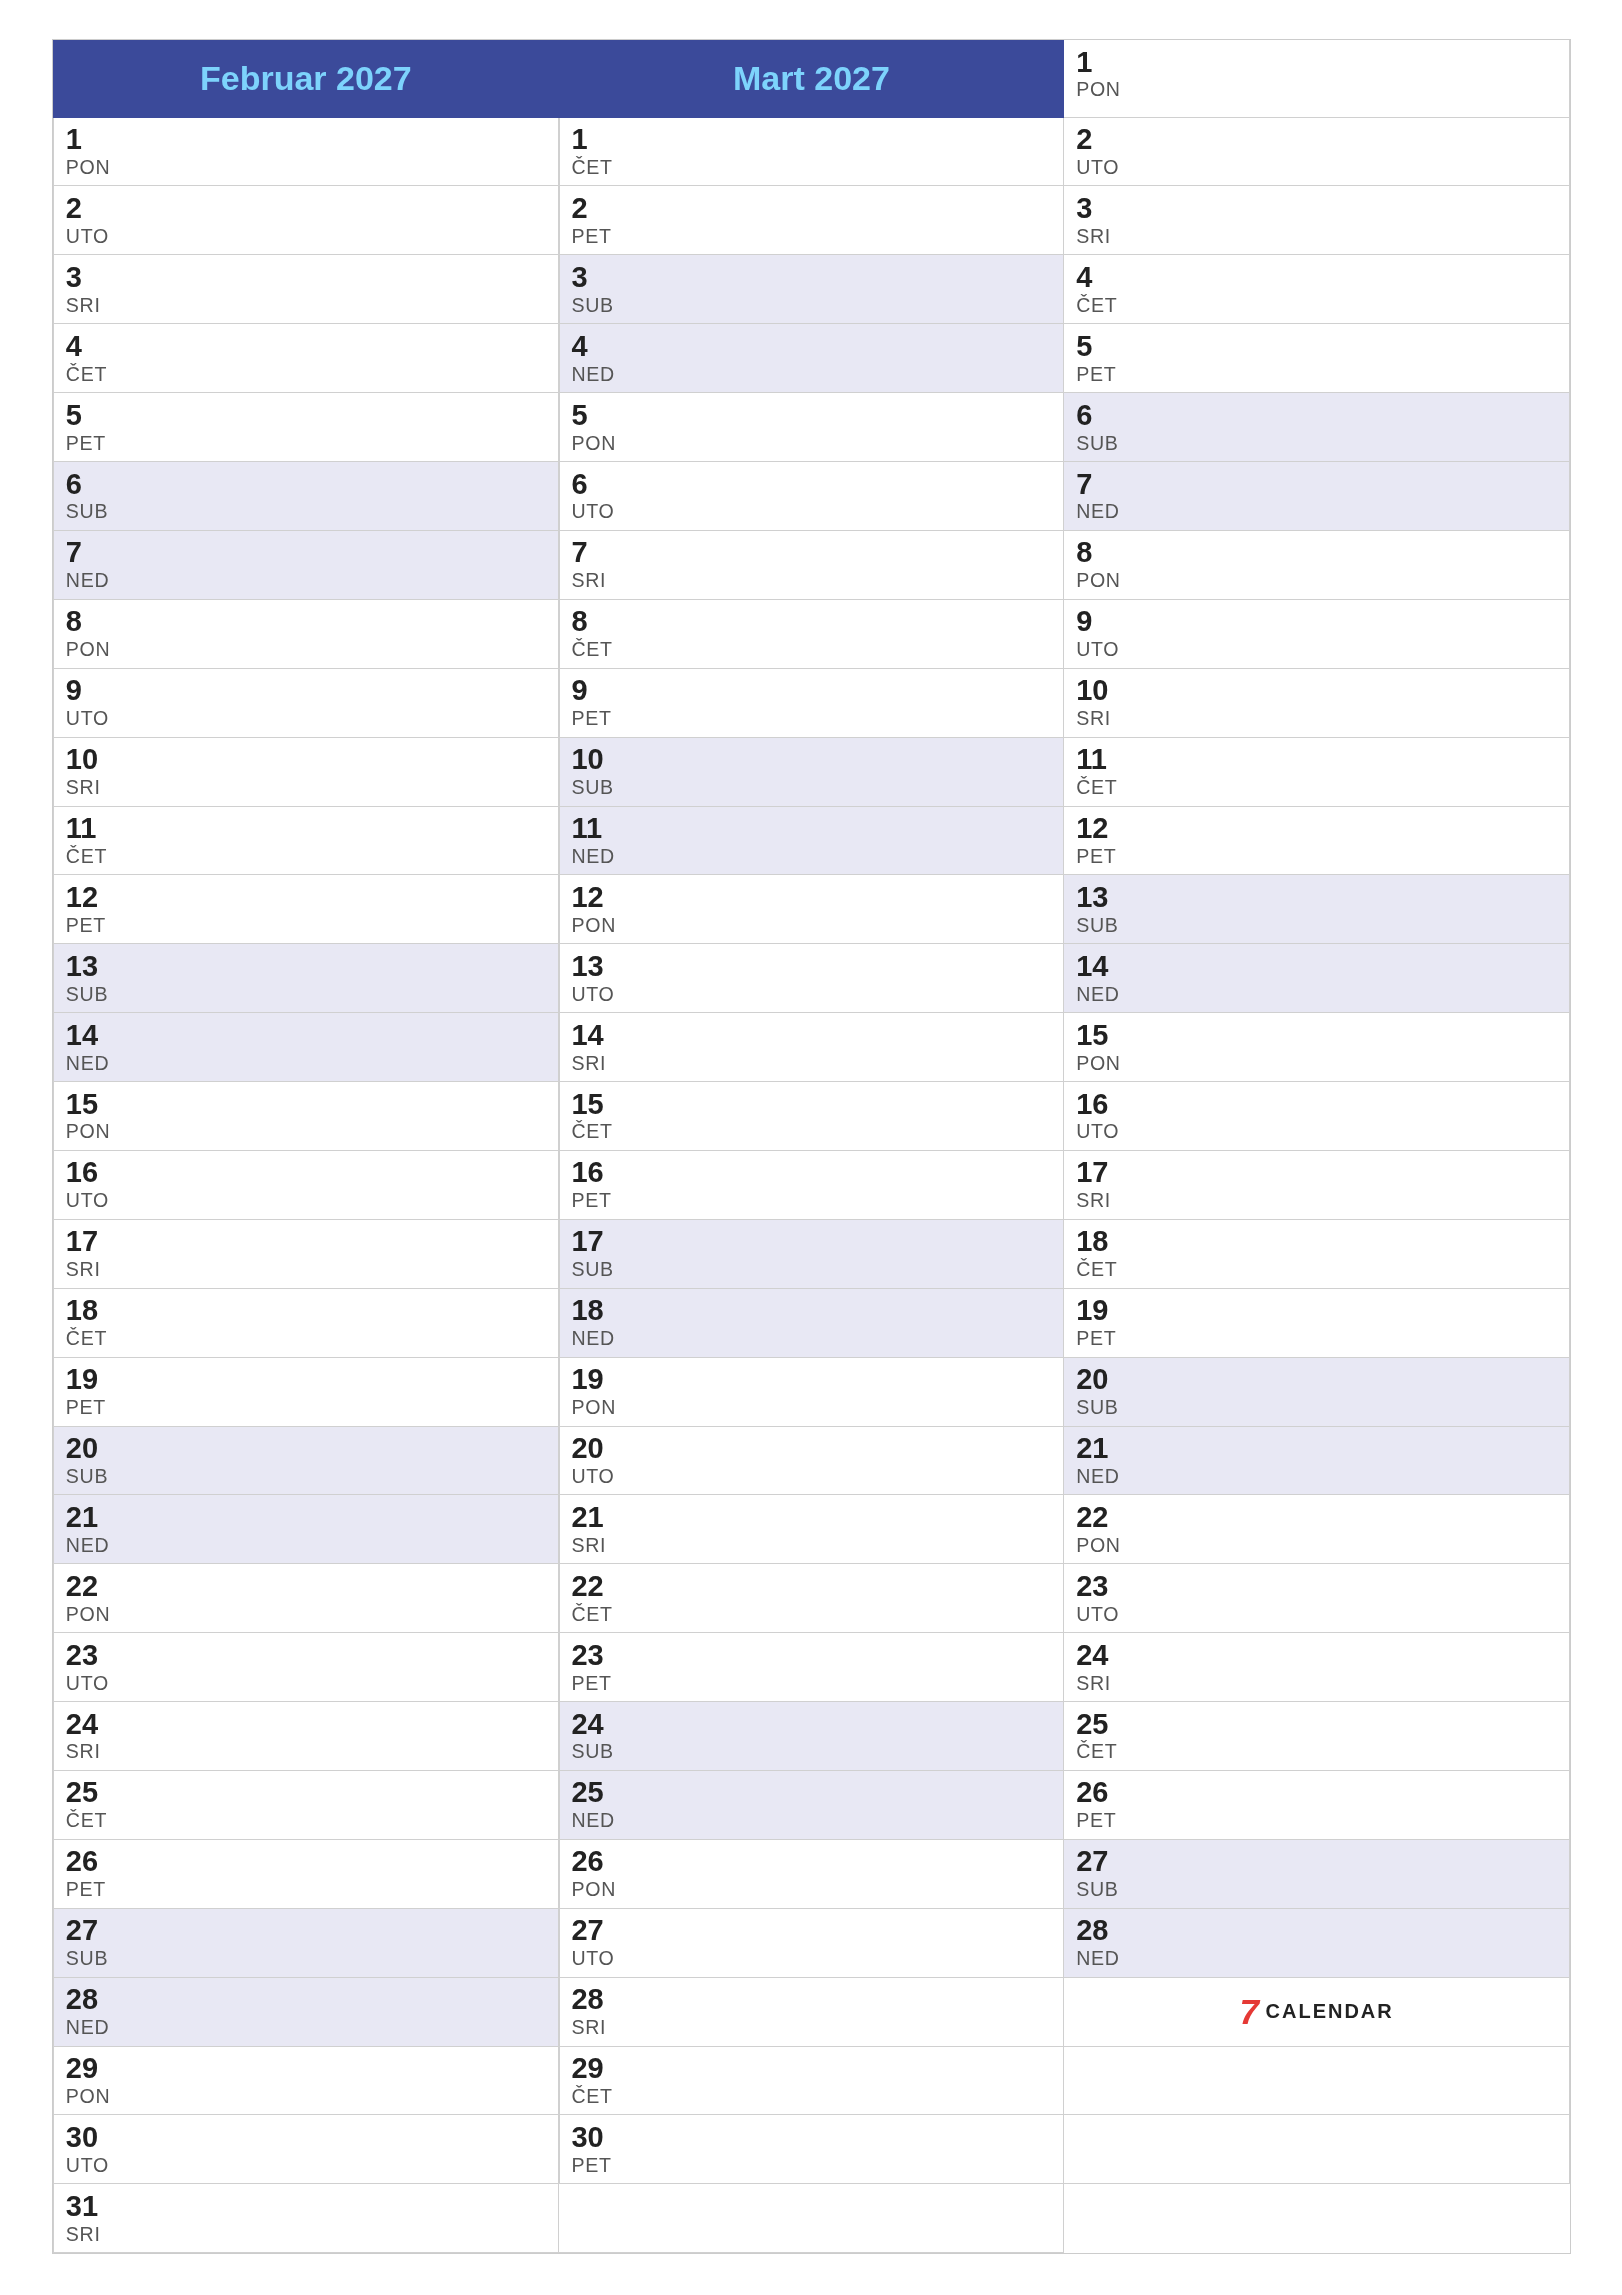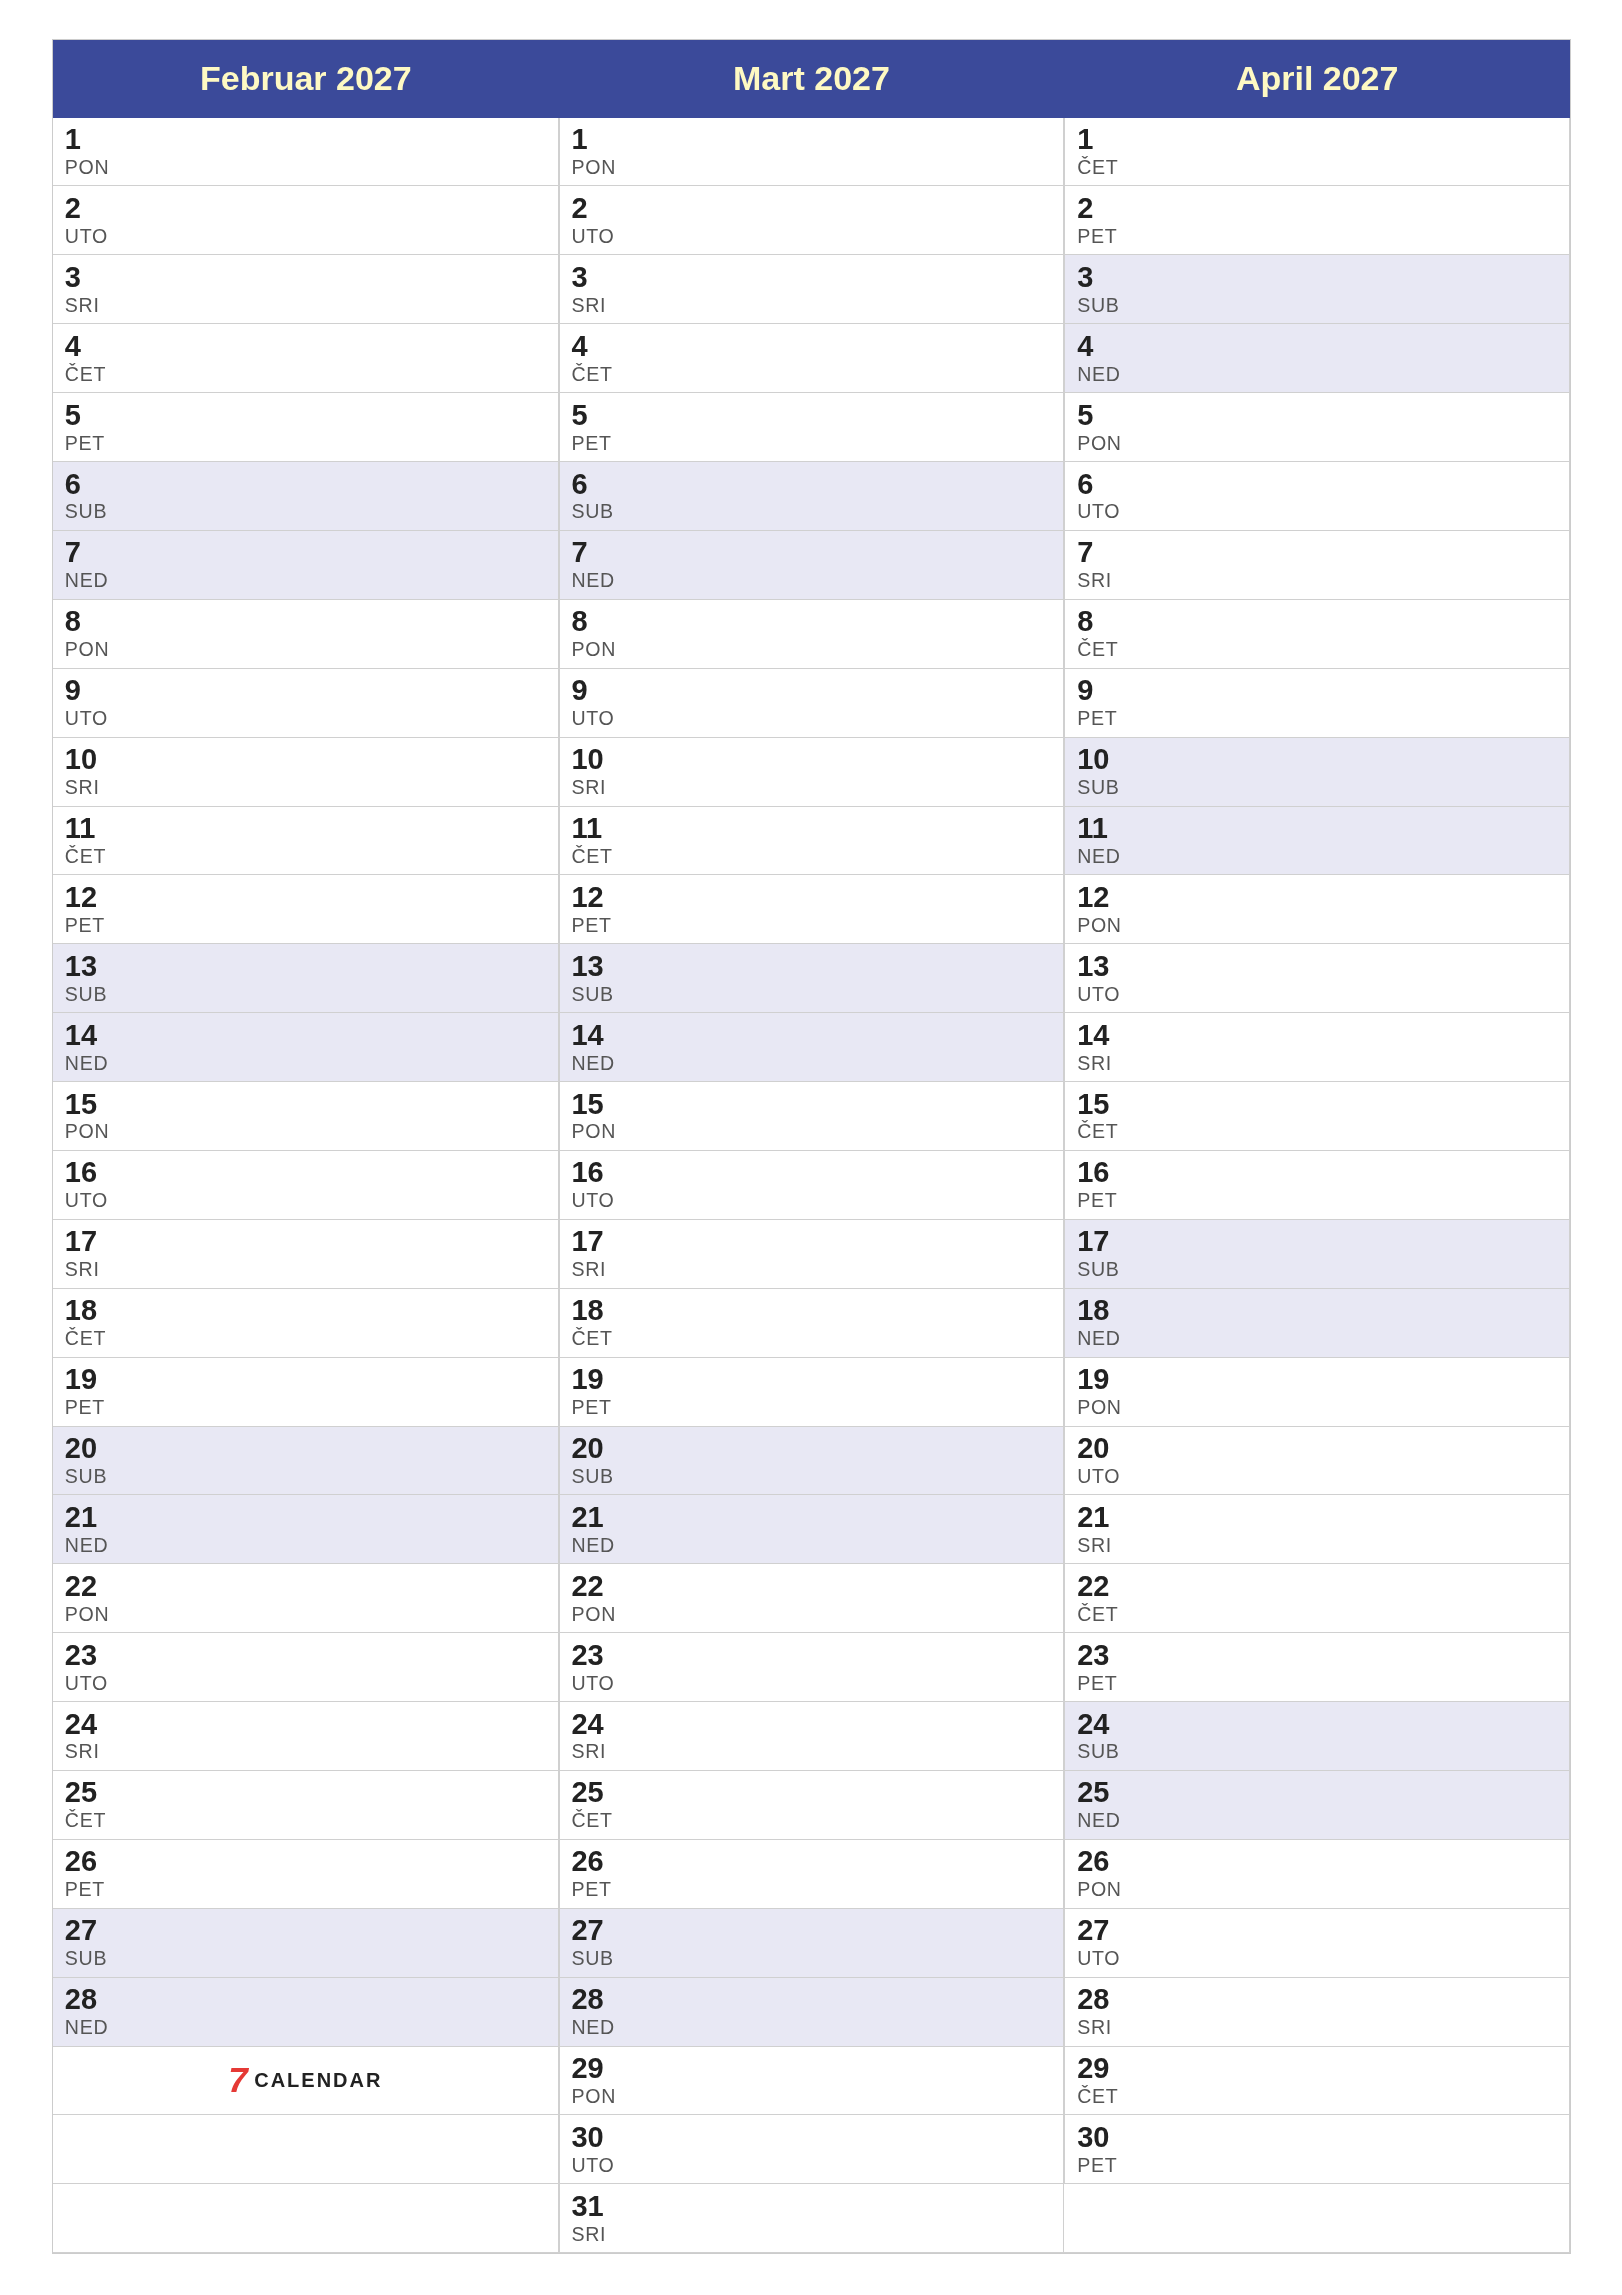--- a/index.html
+++ b/index.html
@@ -10,21 +10,21 @@
       font-family: Arial, sans-serif;
       padding: 39px 52px;
     }
     .calendar-grid {
       display: grid;
       grid-template-columns: 1fr 1fr 1fr;
       border: 0.7px solid #ccc;
     }
     .month-header {
       background: #3b4a9a;
-      color: #fef9c3;
+      color: #7dd3fc;
       text-align: center;
       font-size: 34px;
       font-weight: bold;
       padding: 18.3px 6.5px;
       border: 0.7px solid #3b4a9a;
     }
     .day-cell {
       border-bottom: 0.7px solid #d0d0d0;
       border-right: 0.7px solid #d0d0d0;
       padding: 6.5px 11.8px;
@@ -74,21 +74,20 @@
       font-style: italic;
       margin-right: 6.5px;
     }
   </style>
 </head>
 <body>
 
 <div class="calendar-grid" id="calendar-container">
 <div class="month-header">Februar 2027</div>
     <div class="month-header">Mart 2027</div>
-    <div class="month-header">April 2027</div>
     <div class="day-cell">
       <div class="day-num">1</div>
       <div class="day-name">PON</div>
     </div>
     <div class="day-cell col-border-left">
       <div class="day-num">1</div>
       <div class="day-name">PON</div>
     </div>
     <div class="day-cell col-border-left">
       <div class="day-num">1</div>

